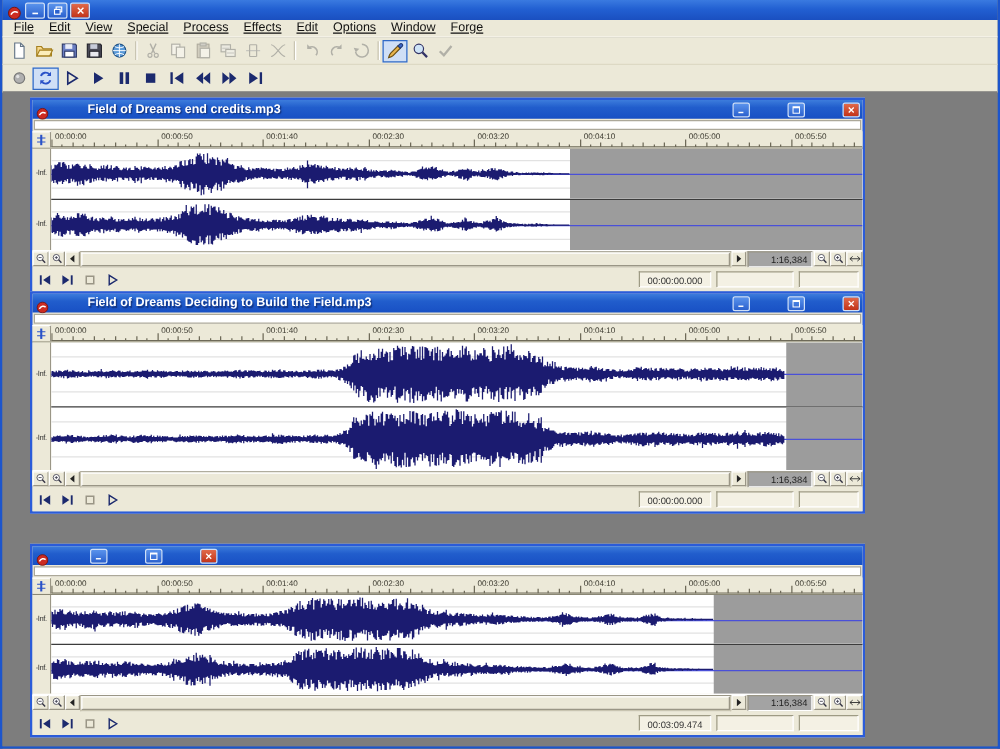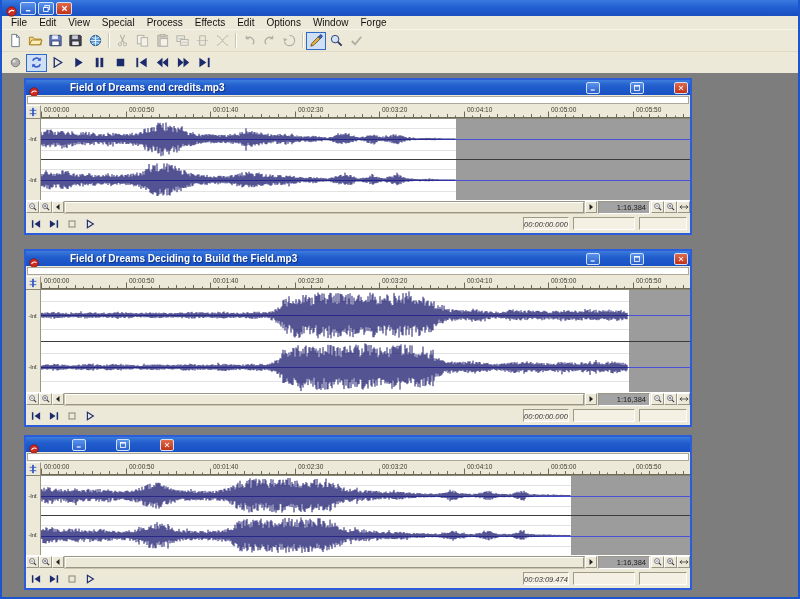--- a/index.html
+++ b/index.html
@@ -16,21 +16,21 @@
     text-shadow:1px 1px 1px #10307a;white-space:nowrap;overflow:hidden;}
   .win-btns{display:flex;gap:2px;align-items:center;}
   .wb{width:16px;height:13px;border-radius:2px;border:1px solid #cfe0f8;
     background:linear-gradient(180deg,#5a93ec,#2b61ce);display:flex;align-items:center;justify-content:center;box-sizing:border-box;}
   .wb.close{background:linear-gradient(180deg,#e06a4b,#c23318);}
   .wb svg{width:9px;height:9px;display:block;}
 
   
   .menubar{height:13px;background:#ece9d8;display:flex;align-items:center;
     font-size:10px;color:#111;padding-left:3px;border-bottom:1px solid #f6f4ea;}
-  .mi{padding:0 6px;line-height:13px;}
+  .mi{padding:0 6px;line-height:13px;text-decoration:underline;}
 
   
   .toolbar{height:22px;background:#ece9d8;display:flex;align-items:center;
     padding:0 3px;border-bottom:1px solid #ddd9c4;box-sizing:border-box;}
   .tb{display:flex;align-items:center;justify-content:center;box-sizing:border-box;
     border:1px solid transparent;}
   #toolbar-main .tb{width:20px;height:18px;padding:1px;}
   #toolbar-transport .tb{width:21px;height:18px;padding:1px;}
   .tb .ic{width:15px;height:15px;display:block;}
   .ic svg{width:100%;height:100%;display:block;}
@@ -94,21 +94,21 @@
     font-size:7.5px;line-height:11px;text-align:right;padding-right:3px;box-sizing:border-box;color:#222;}
 
   .playrow{height:19px;flex:0 0 19px;display:flex;align-items:center;gap:4px;
     padding:0 3px;background:#ece9d8;}
   .playrow .tb{width:14px;height:14px;}
   .playrow .tb .ic{width:12px;height:12px;}
   .flex-spacer{flex:1;}
   .statusbox{height:13px;line-height:13px;background:#f4f1e4;color:#333;
     border:1px solid #9e9b84;border-bottom-color:#fff;border-right-color:#fff;
     font-size:7.5px;text-align:center;box-sizing:border-box;}
-  .statusbox.time{width:46px;font-style:italic;}
+  .statusbox.time{width:58px;}
   .statusbox.s2{width:62px;}
   .statusbox.s3{width:48px;}
 </style>
 </head>
 <body>
 
 <div class="frame">
 
   <div class="titlebar">
     <span class="app-icon">
@@ -627,21 +627,21 @@
               </span>
             </span>
           </span>
         <span class="flex-spacer"></span>
         <span class="statusbox time">00:00:00.000</span>
         <span class="statusbox s2"></span>
         <span class="statusbox s3"></span>
       </div>
     </div>
 
-    <div class="child" style="top:176px;height:178px">
+    <div class="child" style="top:160px;height:178px">
       <div class="ctitle">
         <span class="doc-icon"><svg viewBox="0 0 14 14">
               <circle cx="7" cy="7" r="6" fill="#cc2b22" stroke="#7a130d"></circle>
               <path d="M3.5 8.5c2-3.5 5-3.5 7-2" stroke="#fff" fill="none" stroke-width="1.6"></path>
             </svg></span>
         <span class="ctitle-text">Field of Dreams Deciding to Build the Field.mp3</span>
         <span class="cb">
             <svg viewBox="0 0 14 14">
               <rect x="3" y="9.5" width="7" height="2" fill="#fff"></rect>
             </svg>

